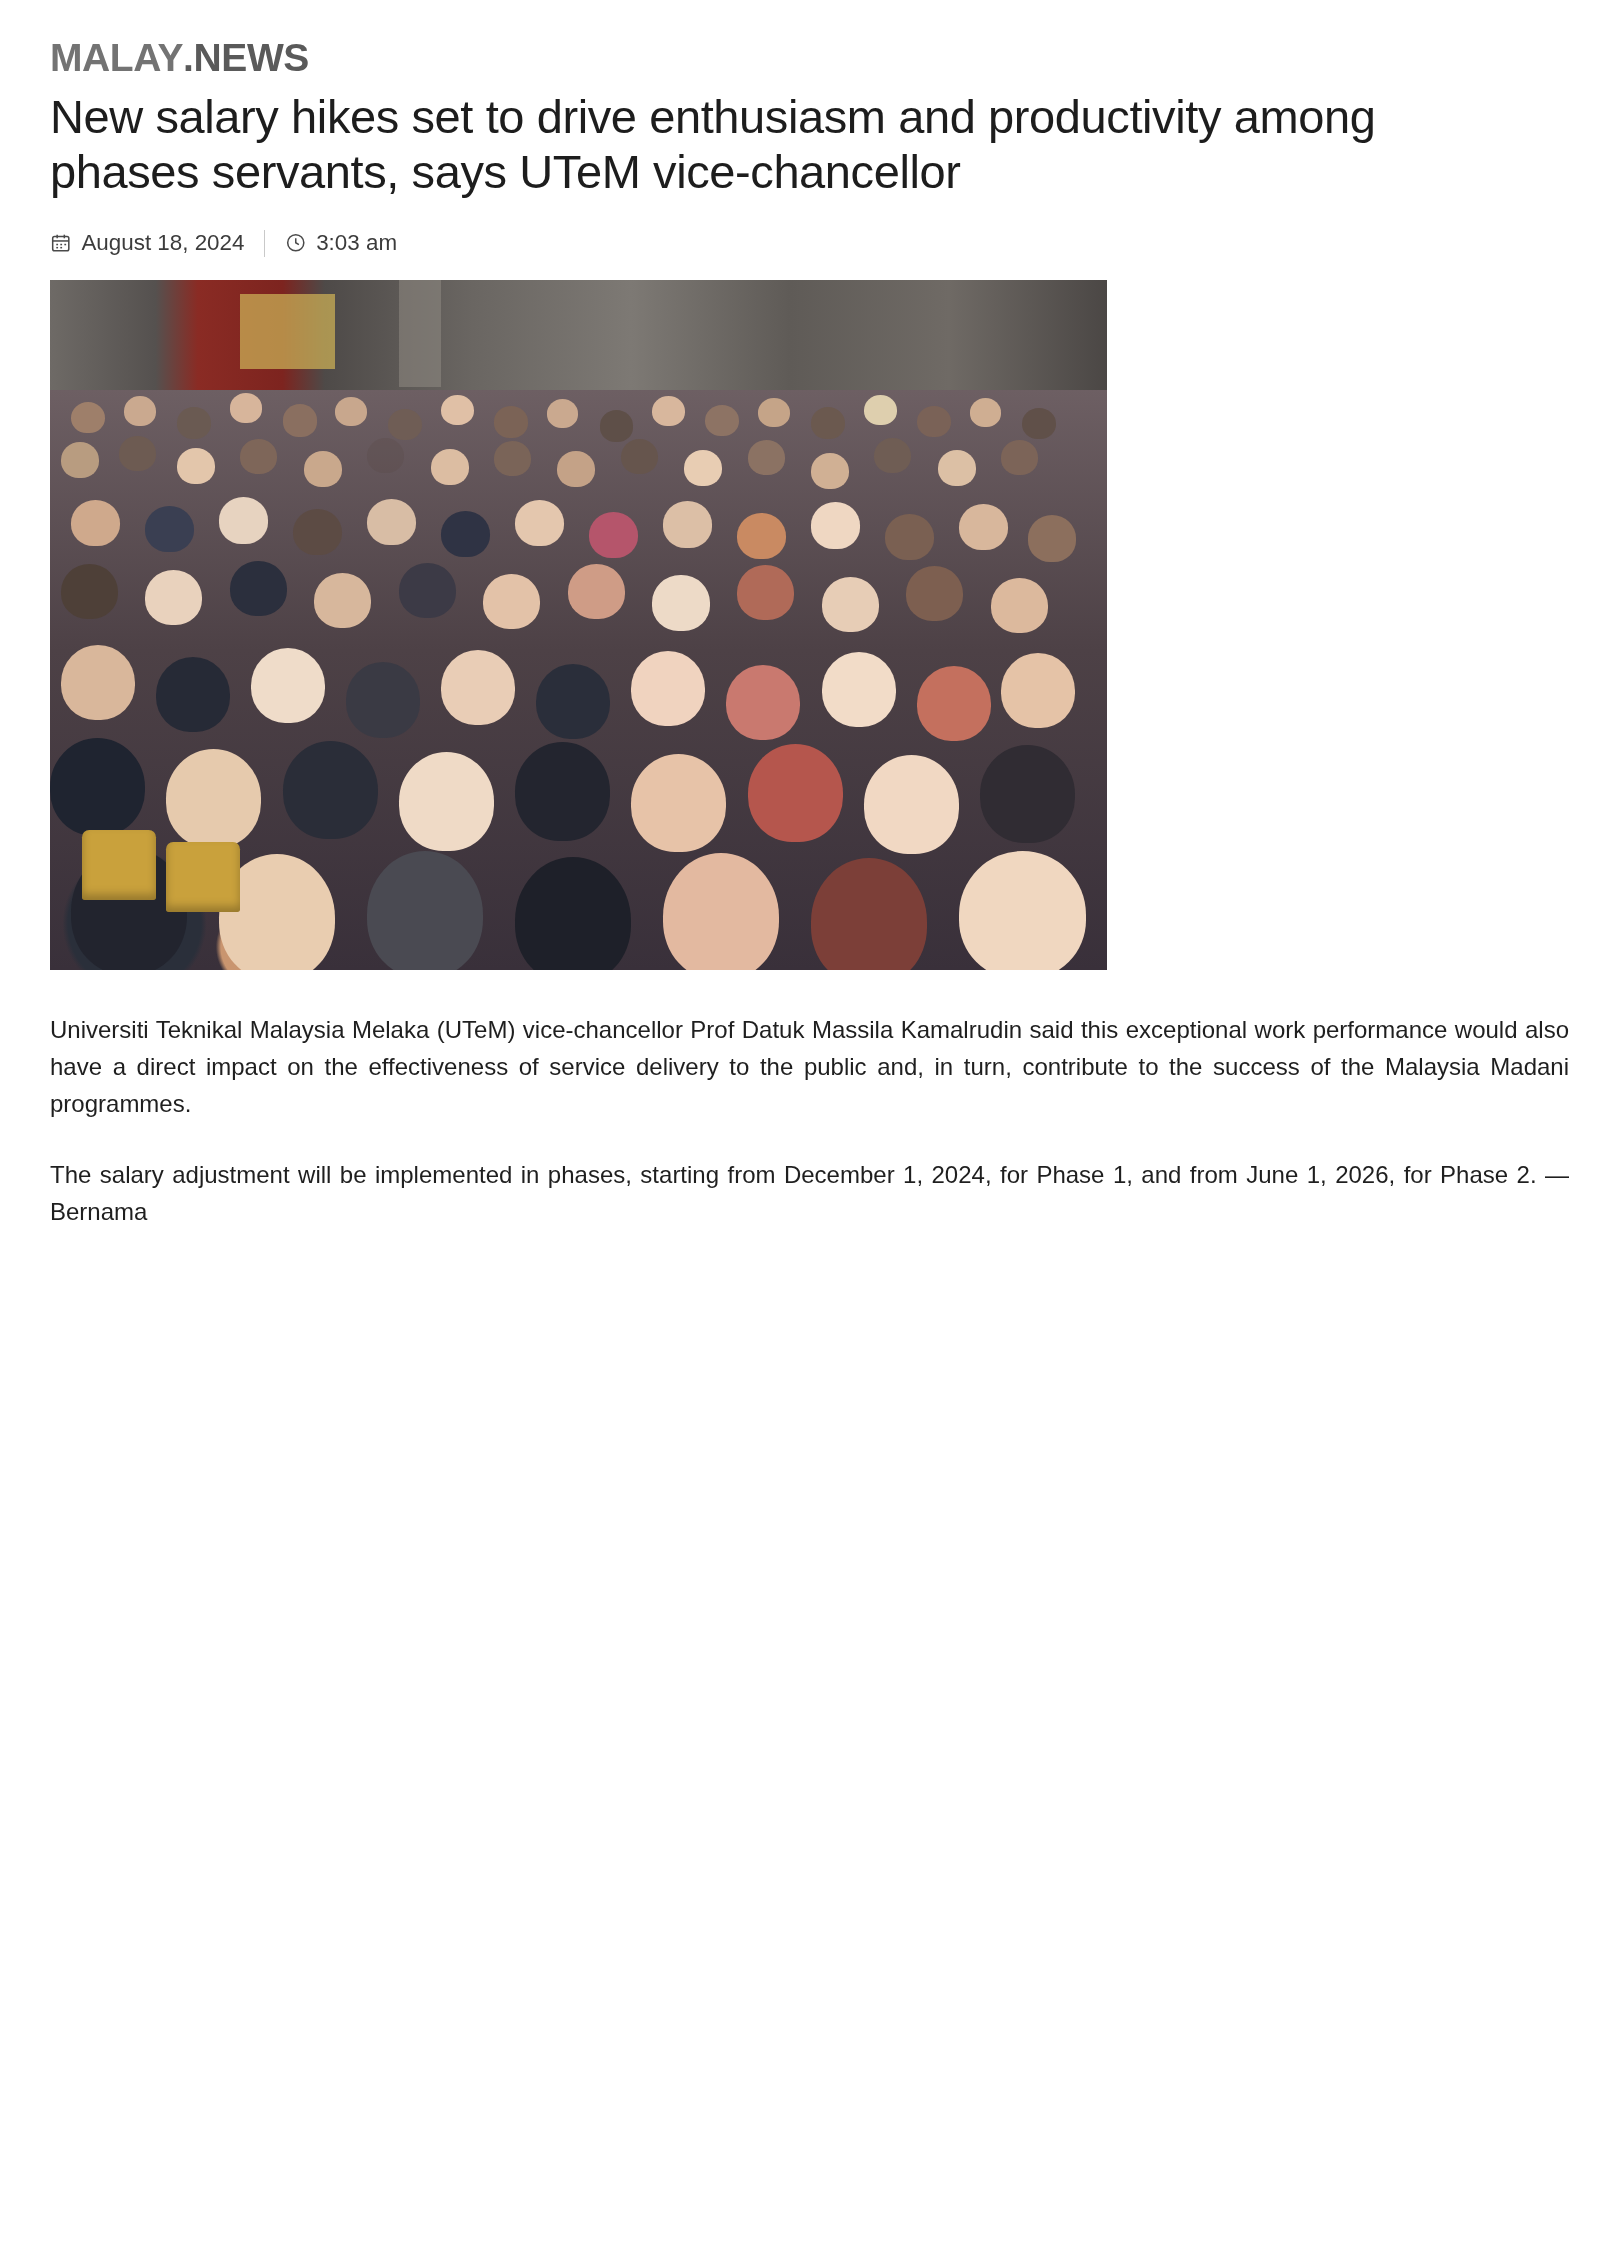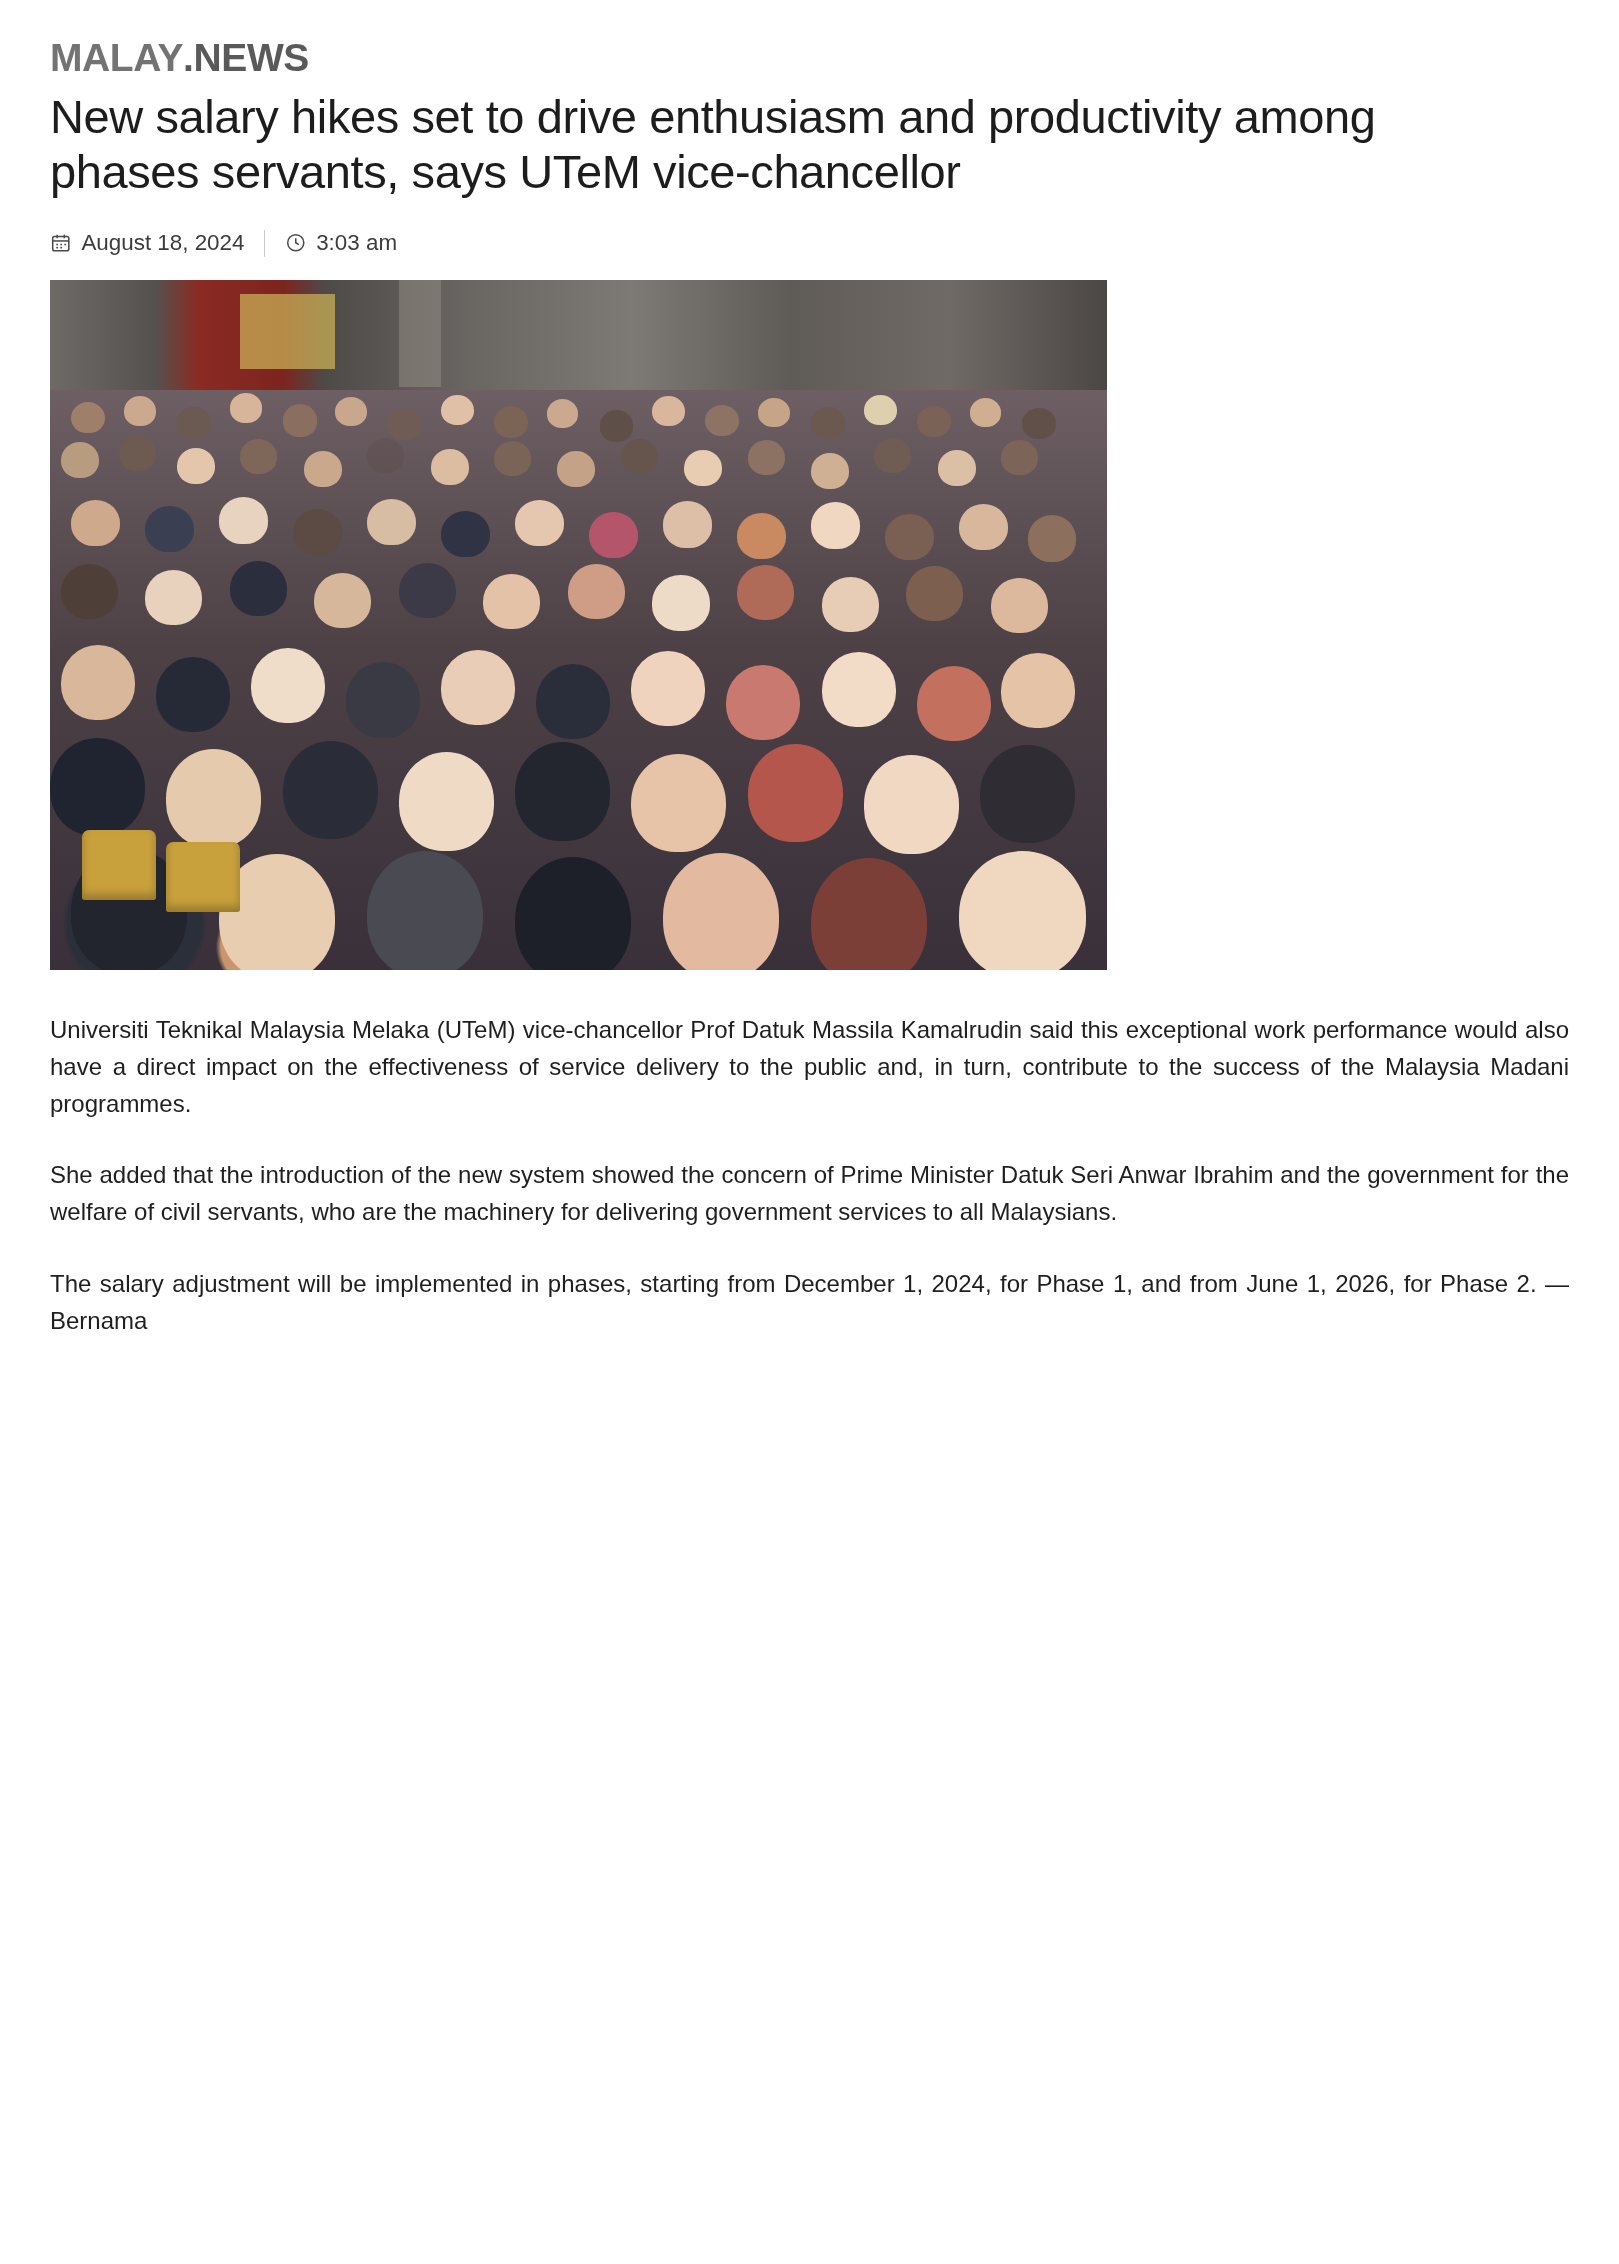--- a/index.html
+++ b/index.html
@@ -274,18 +274,17 @@
           <div class="dot" style="left:86%;top:79.6%;width:12%;height:22%;background:#f0d7c0;"></div>
         </div>
         <div class="seat" style="left:3%;top:76%;width:7%;height:12%;"></div>
         <div class="seat" style="left:11%;top:78%;width:7%;height:12%;"></div>
       </div>
     </div>
   </div>
 
   <div class="body-copy">
     <p>Universiti Teknikal Malaysia Melaka (UTeM) vice-chancellor Prof Datuk Massila Kamalrudin said this exceptional work performance would also have a direct impact on the effectiveness of service delivery to the public and, in turn, contribute to the success of the Malaysia Madani programmes.</p>
-    <p>She added that the introduction of the new system showed the concern of Prime Minister Datuk Seri Anwar Ibrahim and the government for the welfare of civil servants, who are the machinery for delivering government services to all Malaysians.</p>
     <p>The salary adjustment will be implemented in phases, starting from December 1, 2024, for Phase 1, and from June 1, 2026, for Phase 2. — Bernama</p>
   </div>
 
 </div>
 
 
 </body></html>

